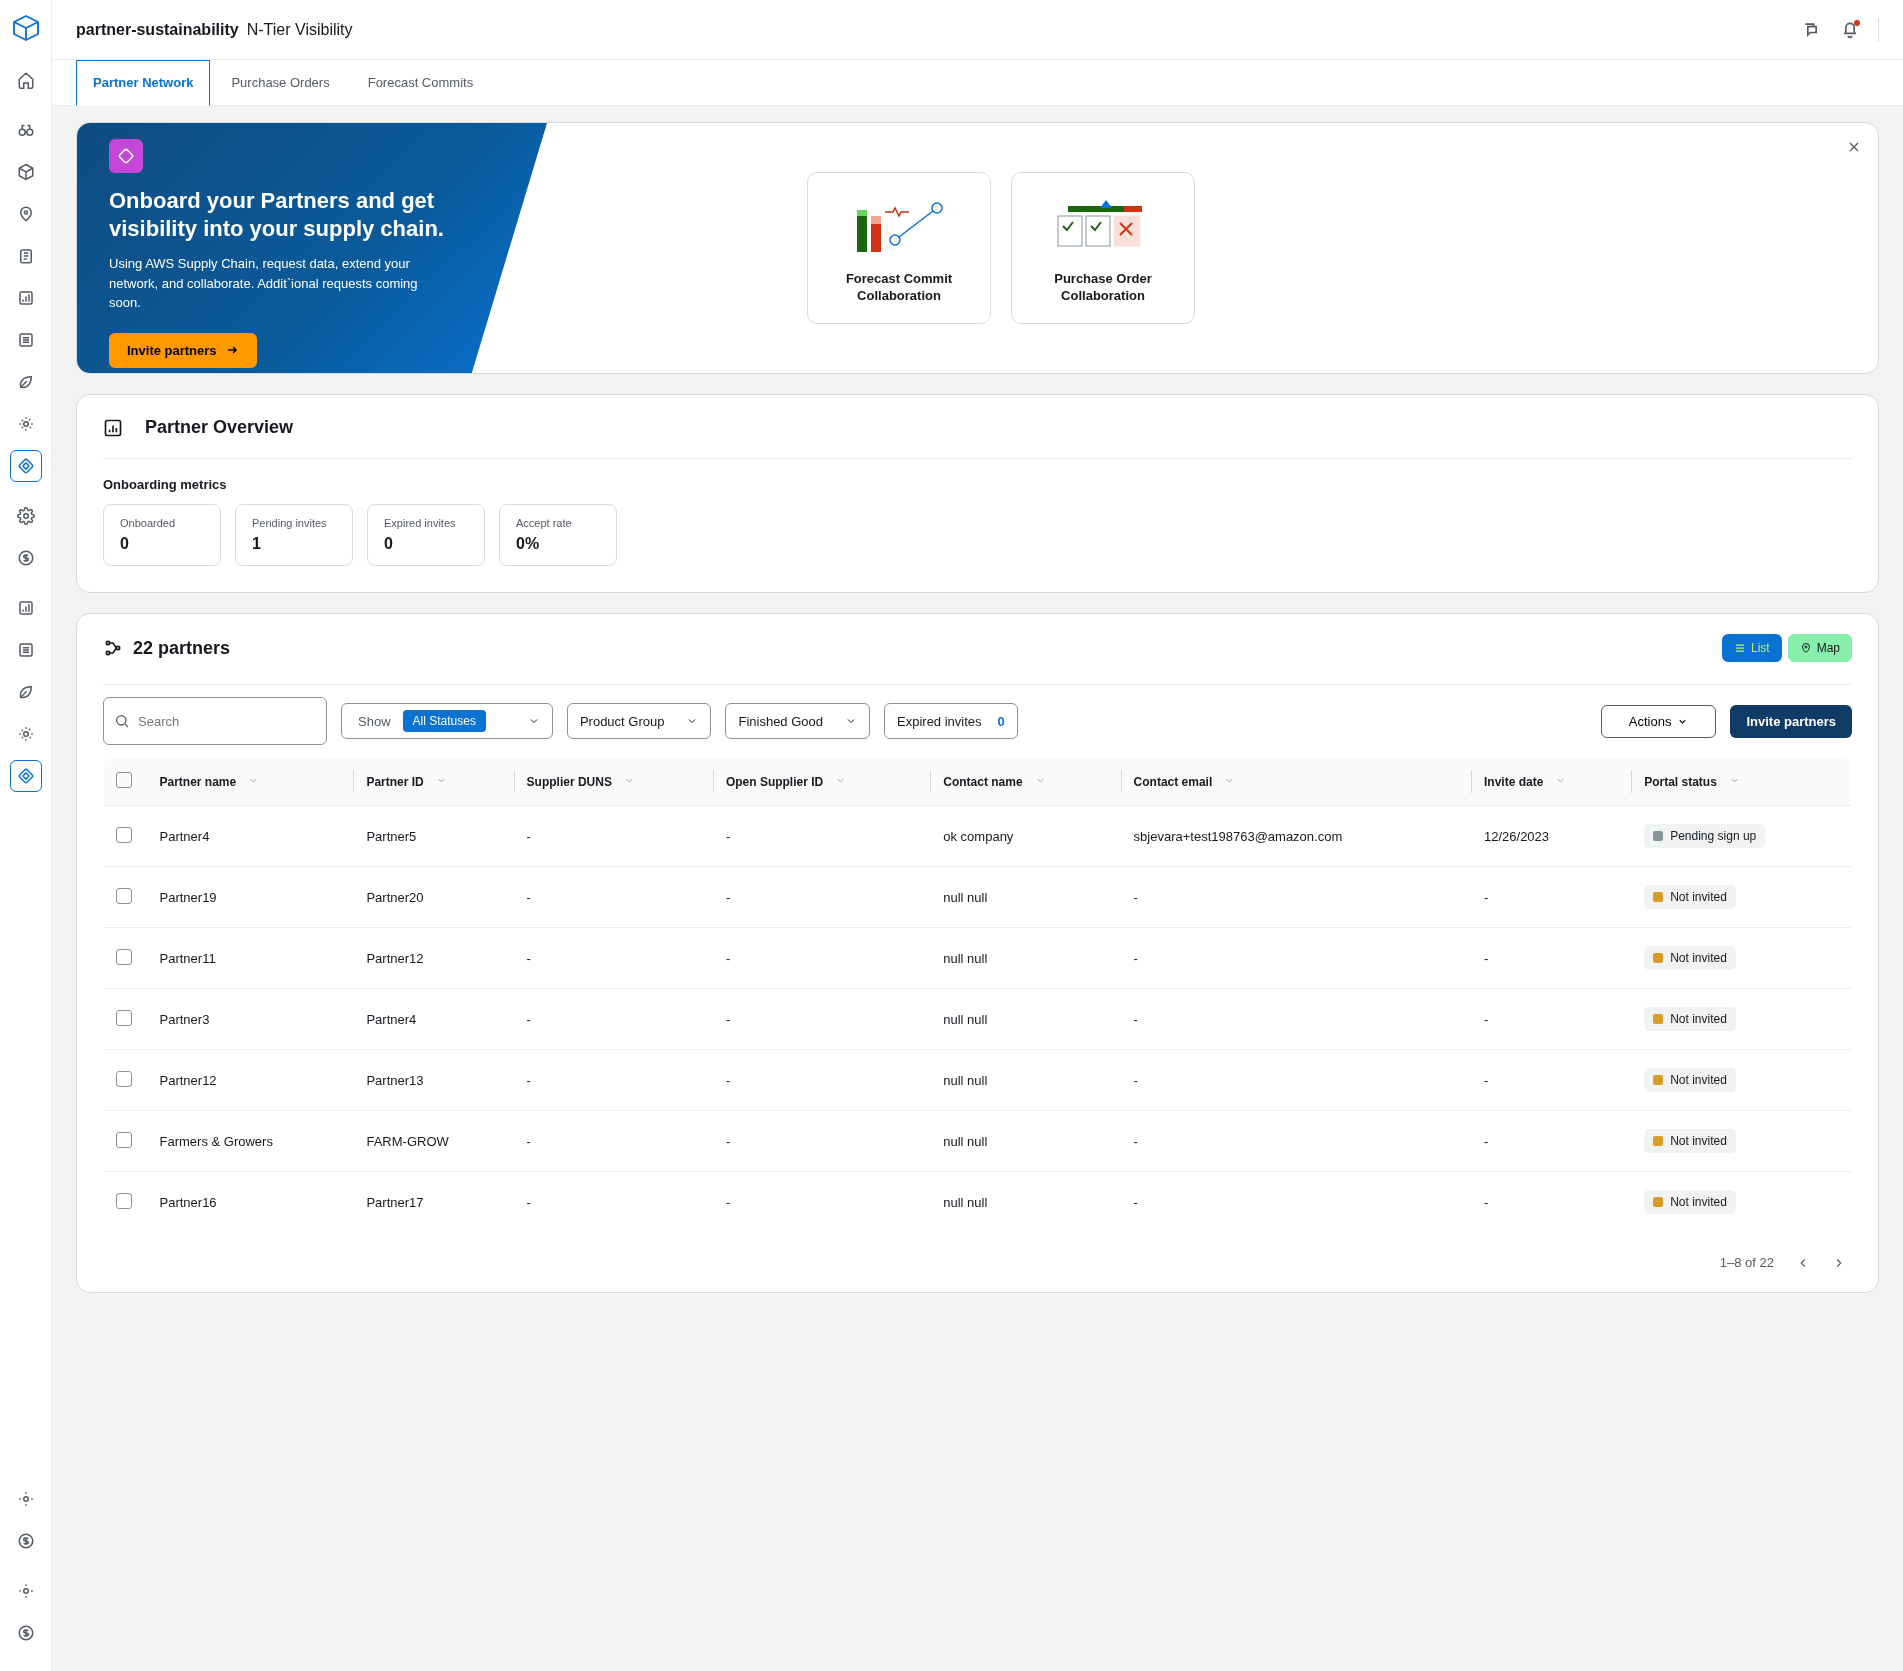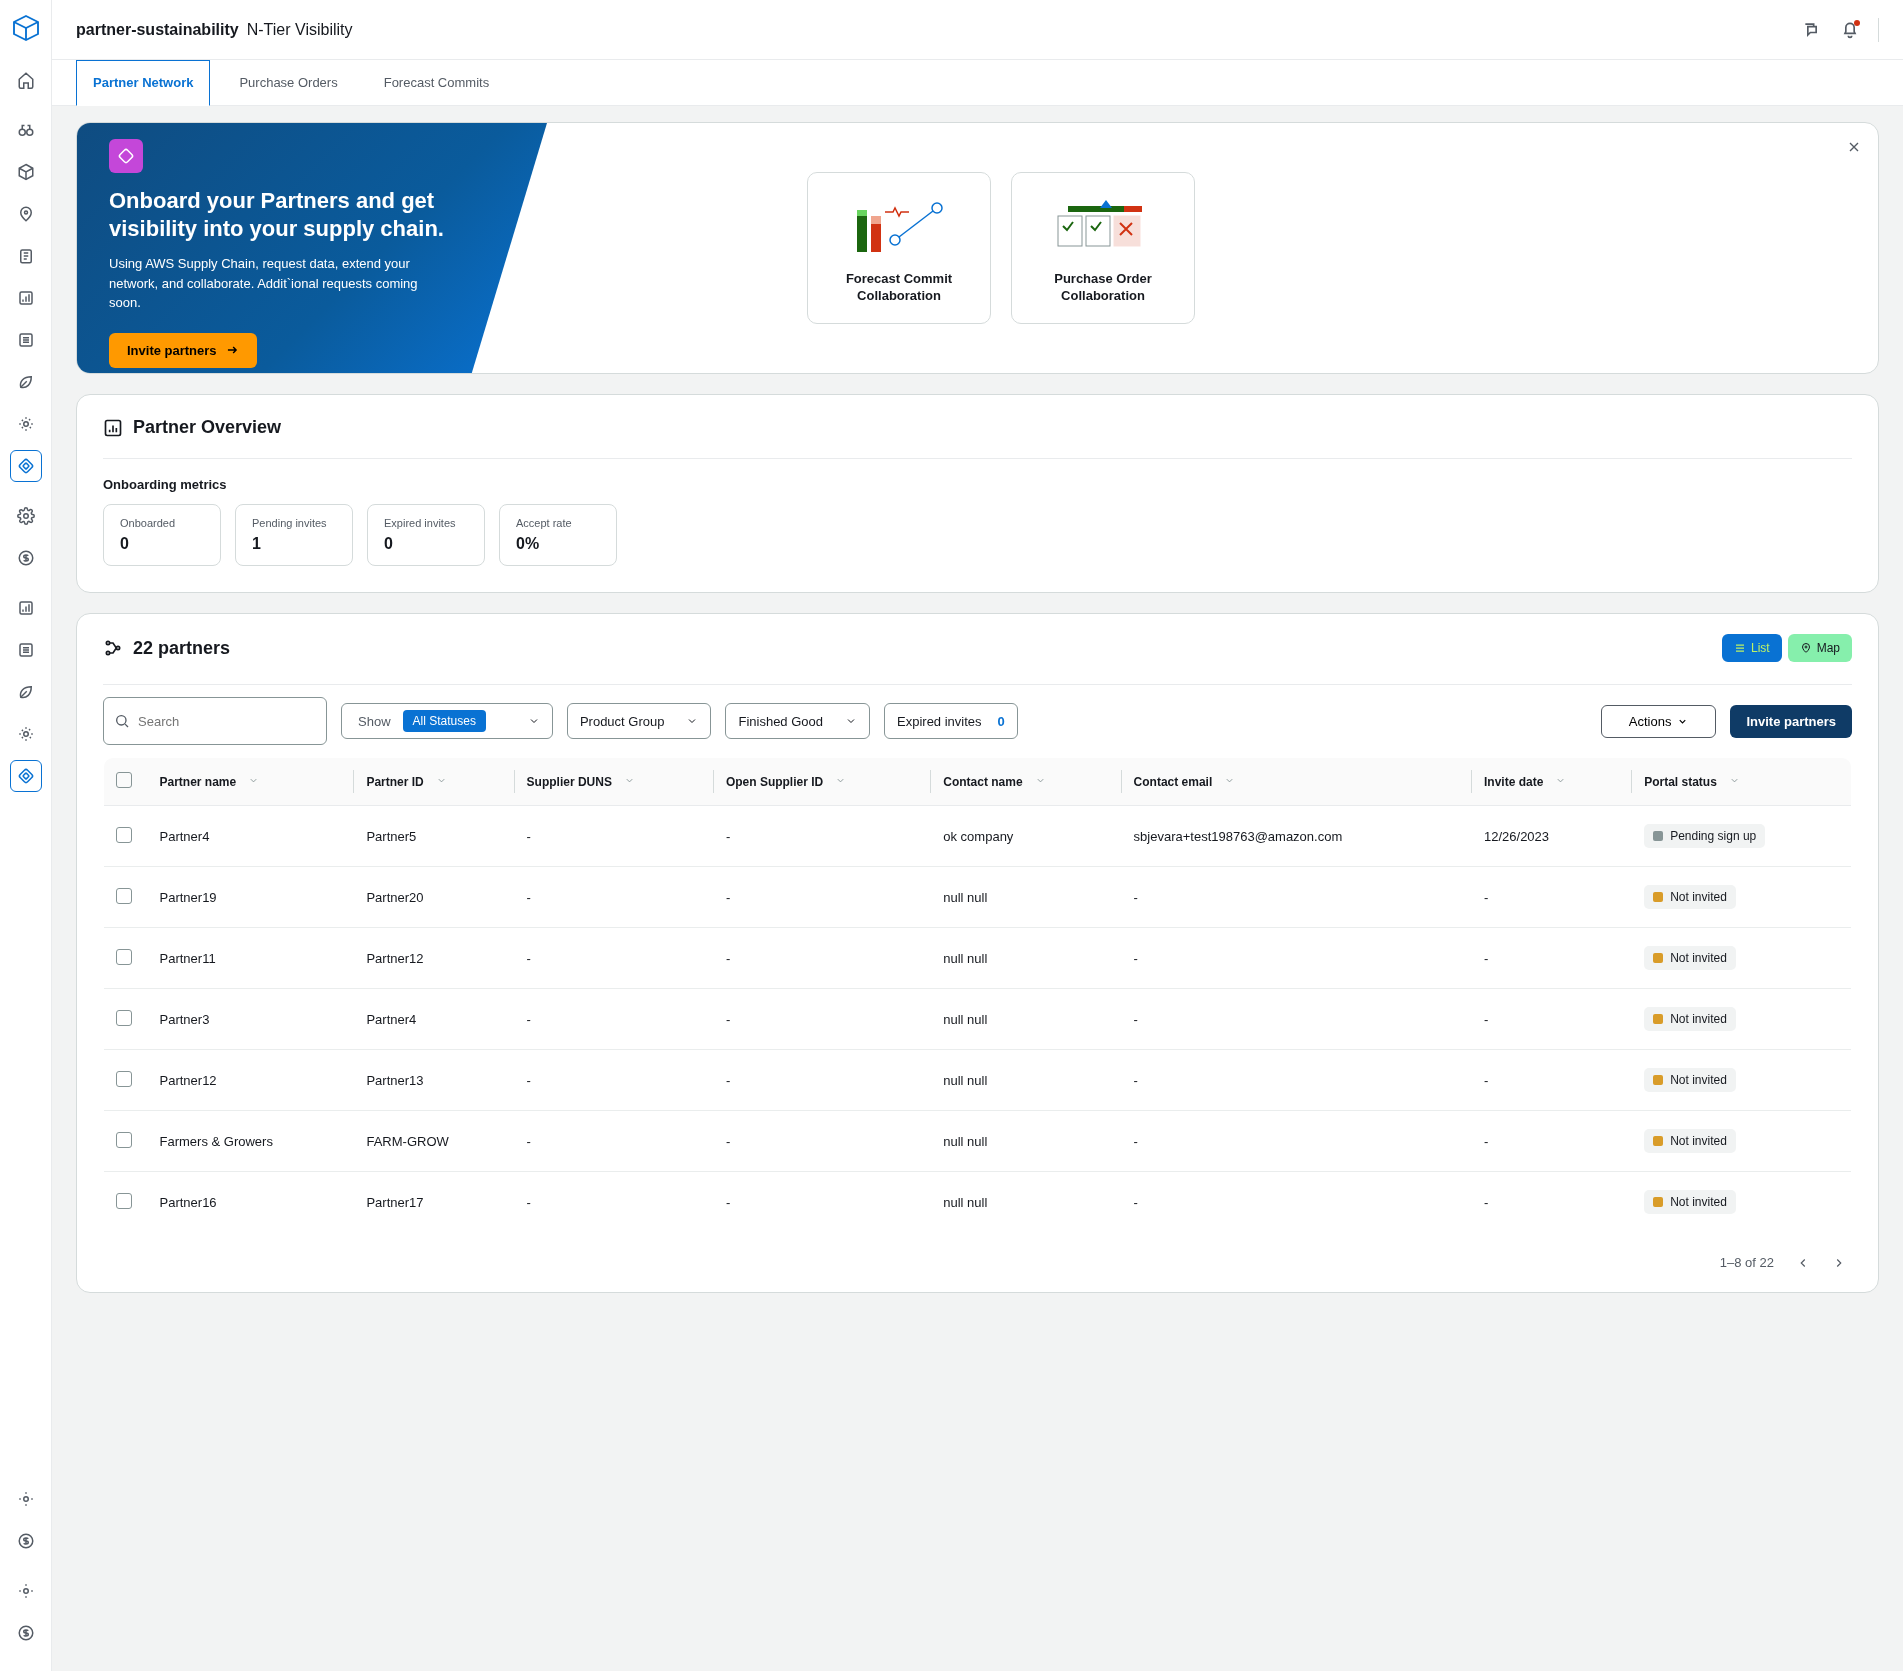--- a/index.html
+++ b/index.html
@@ -18,21 +18,21 @@
 
 .main { flex: 1; display: flex; flex-direction: column; background:#fff;}
 .topbar { height: 60px; display: flex; align-items: center; justify-content: space-between; padding: 0 24px; border-bottom: 1px solid #e9ebed;}
 .breadcrumb { display: flex; align-items: center; gap: 8px; font-size: 16px; font-weight: 400;}
 .breadcrumb .org { font-weight: 700; color:#16191f;}
 .topbar-actions { display:flex; gap:18px; align-items:center; color:#545b64;}
 .topbar-actions .icon-btn { cursor:pointer; position:relative;}
 .topbar-actions .dot { position:absolute; top:0; right:0; width:6px; height:6px; background:#d13212; border-radius:50%;}
 
 
-.tabs { display: flex; padding: 0 24px; border-bottom: 1px solid #e9ebed; gap:12px;}
+.tabs { display: flex; padding: 0 24px; border-bottom: 1px solid #e9ebed; gap:4px;}
 .tab { padding: 14px 16px; font-size: 13px; color: #545b64; cursor: pointer; border:1px solid transparent; }
 .tab.active { color: #0972d3; font-weight:600; border: 1px solid #0972d3; border-bottom: 1px solid #fff; margin-bottom: -1px;}
 
 
 .content { padding: 16px 24px 40px; background: #f2f3f3; flex:1;}
 .card { background: #fff; border: 1px solid #d5dbdb; border-radius: 14px; margin-bottom: 20px; }
 
 
 .hero { display: flex; position:relative; overflow:hidden; padding: 0; height: 252px;}
 .hero-left { width: 470px; background: linear-gradient(135deg,#0f4c81 0%, #0a5b9c 60%, #0972d3 100%); color: #fff; padding: 16px 32px 28px 32px; position:relative; clip-path: polygon(0 0, 100% 0, 84% 100%, 0 100%);}
@@ -40,21 +40,21 @@
 .hero-left h2 { font-size: 22px; font-weight: 700; line-height: 1.25; margin-bottom: 12px;}
 .hero-left p { font-size: 13px; line-height: 1.5; margin-bottom: 20px; max-width: 340px;}
 .btn-primary-orange { background: #ff9900; color: #000; border:none; padding: 10px 18px; font-weight:600; font-size:13px; border-radius:6px; cursor:pointer; display:inline-flex; align-items:center; gap:8px;}
 .hero-right { flex: 1; display:flex; align-items:center; gap:20px; padding: 0 40px 0 260px;}
 .hero-close { position:absolute; top:16px; right:16px; cursor:pointer; color:#545b64;}
 .tile { border: 1px solid #d5dbdb; border-radius: 10px; width: 184px; height: 152px; display:flex; flex-direction:column; align-items:center; justify-content:flex-end; padding:18px 14px; text-align:center; gap:12px; cursor:pointer;}
 .tile .tile-img { width: 100%; height: 64px; display:flex; align-items:center; justify-content:center;}
 .tile .tile-label { font-size: 13px; font-weight:700; line-height:1.3;}
 
 
-.section-header { display:flex; align-items:center; gap:10px; padding: 22px 26px 10px;}
+.section-header { display:flex; align-items:center; gap:22px; padding: 22px 26px 10px;}
 .section-header h3 { font-size: 18px; font-weight:700; }
 .divider { height: 1px; background:#e9ebed; margin: 10px 26px 0;}
 .metrics-heading { font-size:13px; font-weight:700; padding: 18px 26px 12px;}
 .metrics { display:flex; gap:14px; padding: 0 26px 26px;}
 .metric-box { border:1px solid #d5dbdb; border-radius:8px; padding:12px 16px; min-width: 118px;}
 .metric-box .m-label { font-size: 11px; color:#545b64; margin-bottom:6px;}
 .metric-box .m-value { font-size: 16px; font-weight:700;}
 
 
 .partners-header { display:flex; align-items:center; justify-content:space-between; padding: 20px 26px 12px;}

